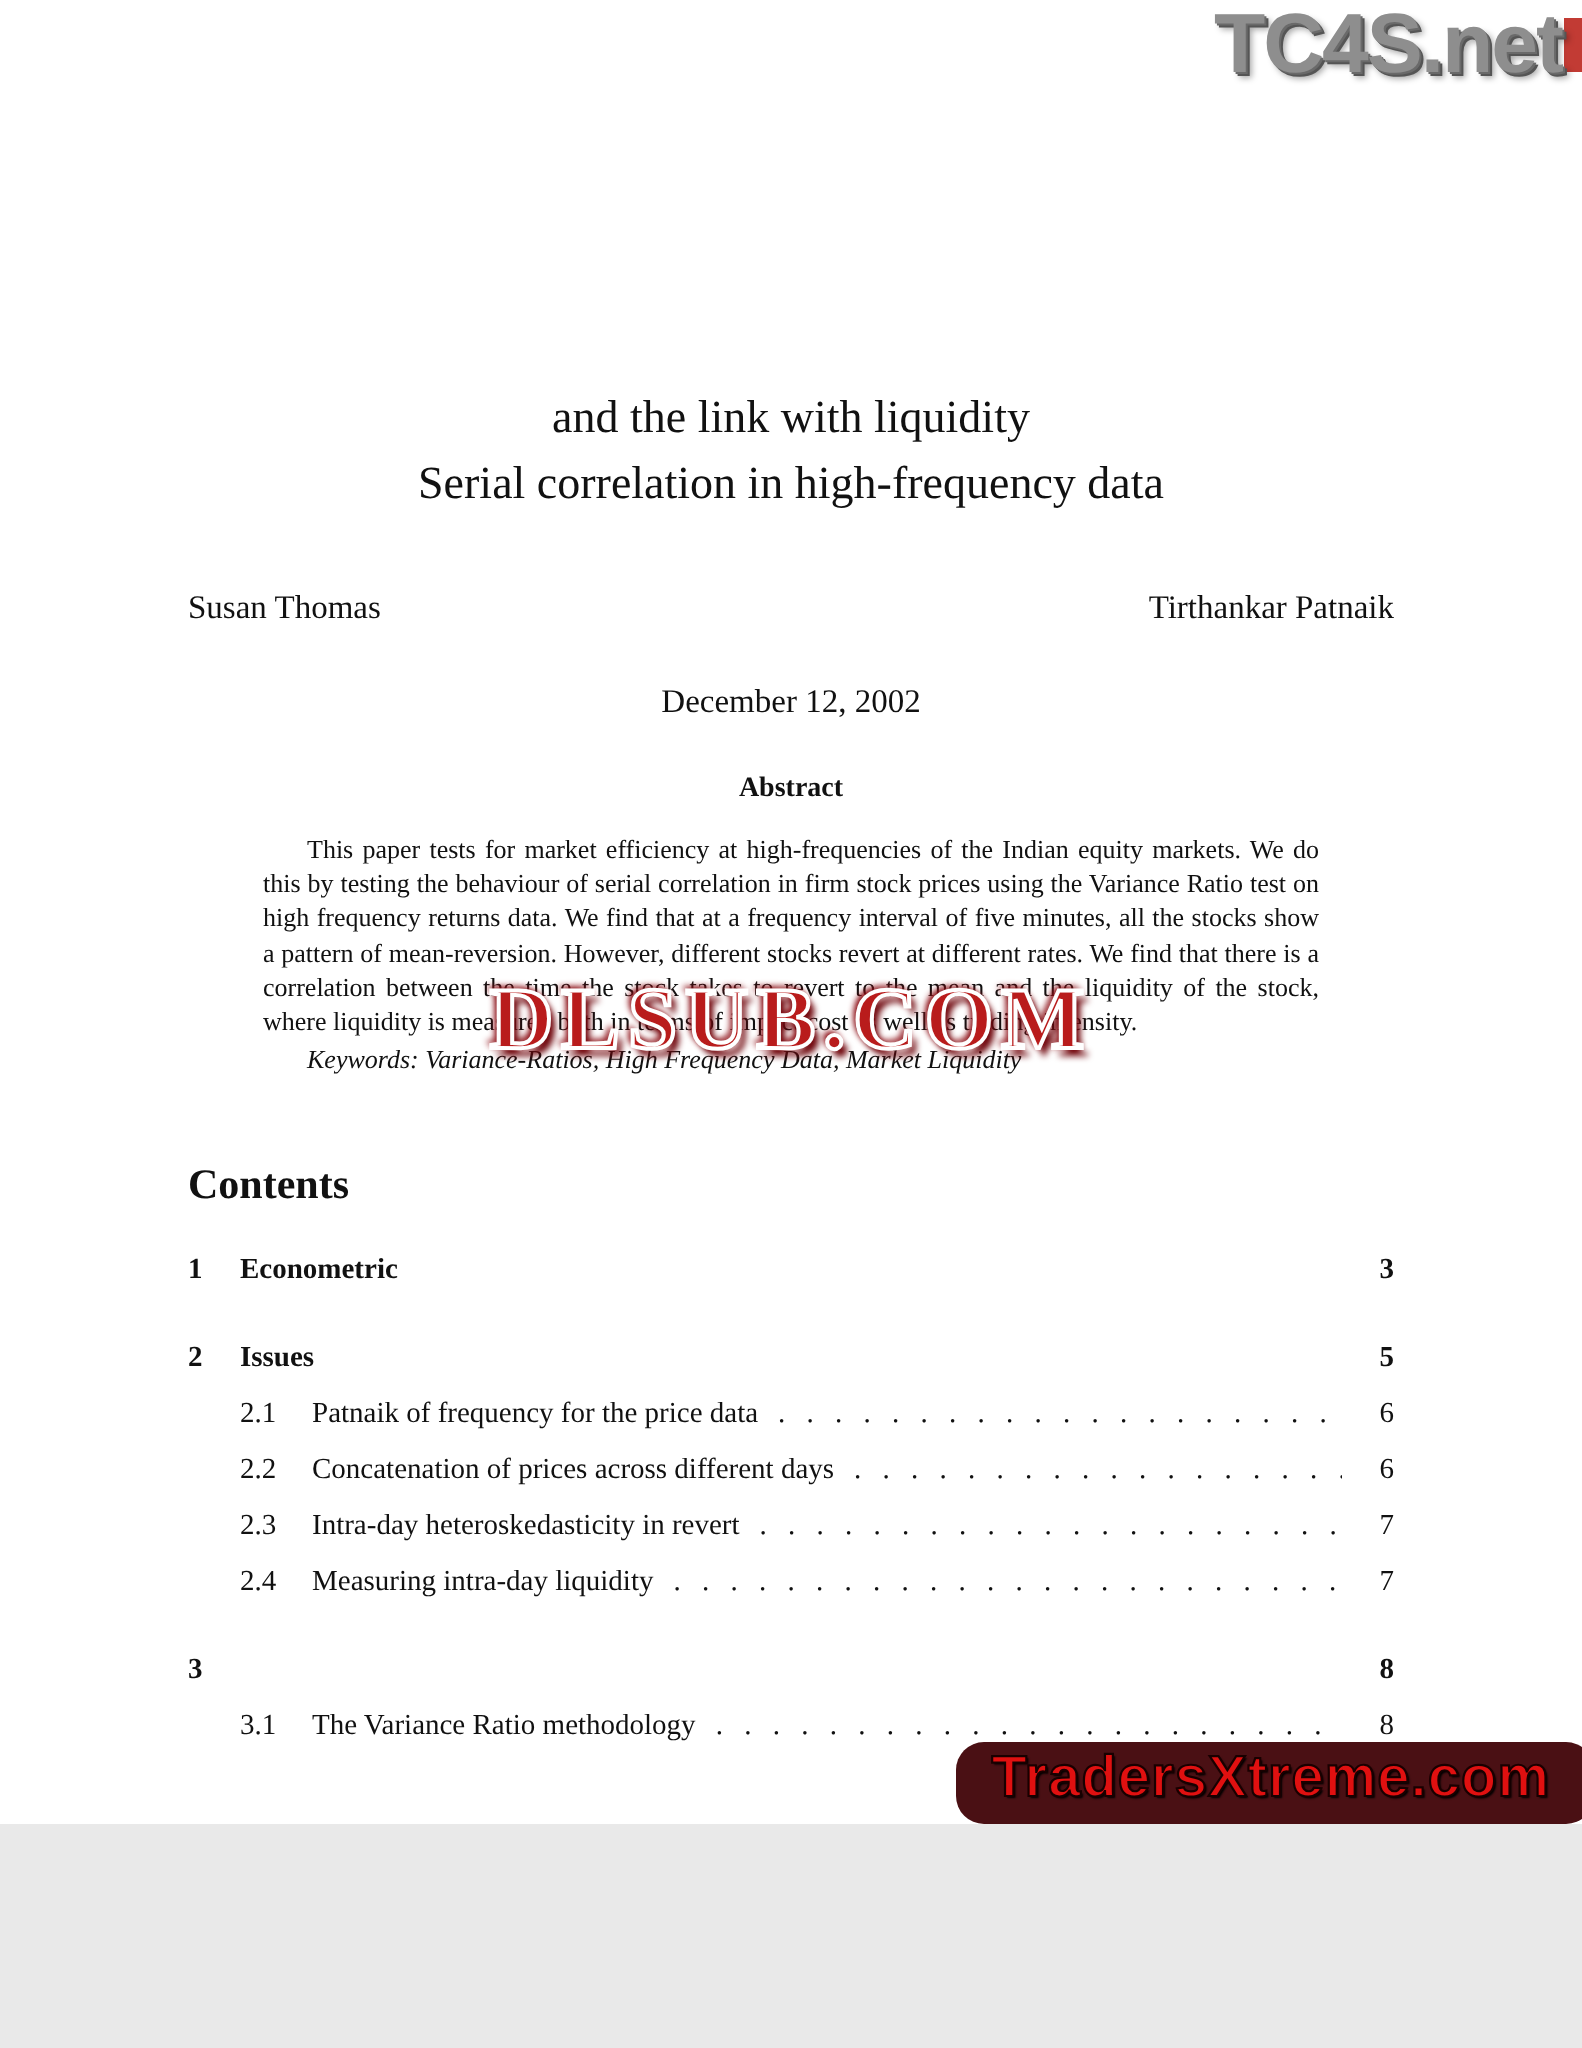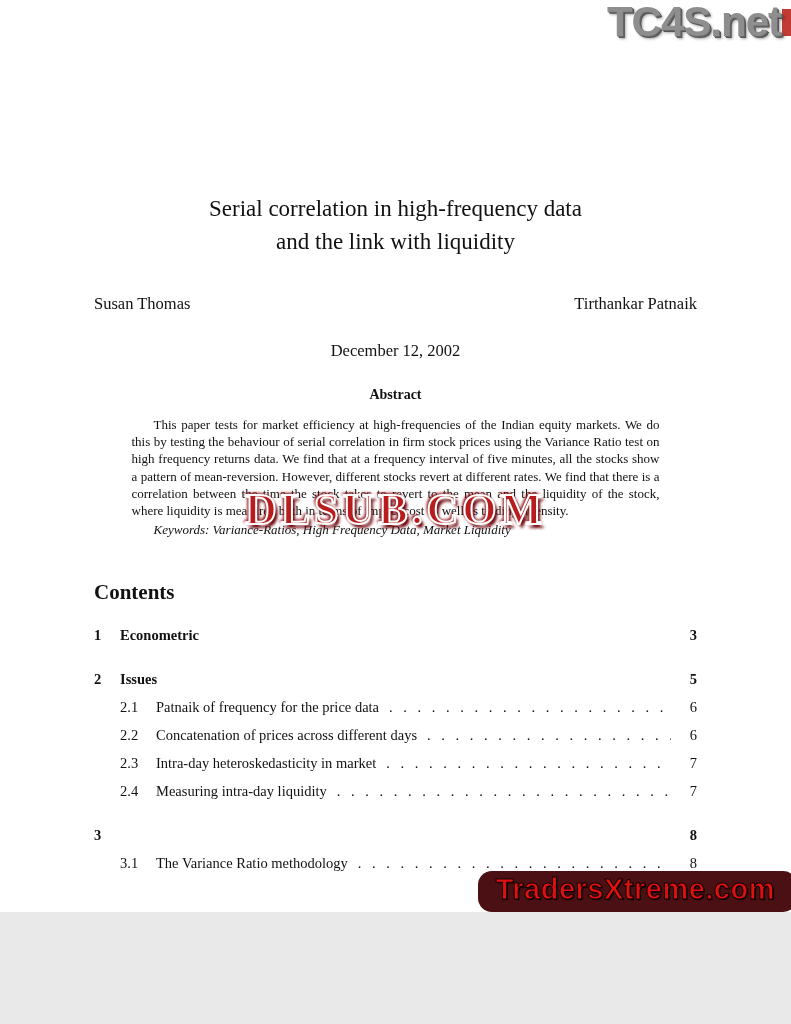--- a/index.html
+++ b/index.html
@@ -138,22 +138,22 @@
 <body>
 
 <div class="page">
 
   <div class="wm-top-accent"></div>
   <div class="wm-top">TC4S.net</div>
 
   <div class="content">
 
     <div class="title">
+      <div>and the link with liquidity</div>
       <div>Serial correlation in high-frequency data</div>
-      <div>and the link with liquidity</div>
     </div>
 
     <div class="authors">
       <span>Susan Thomas</span>
       <span>Tirthankar Patnaik</span>
     </div>
 
     <div class="date">December 12, 2002</div>
 
     <div class="abstract-heading">Abstract</div>
@@ -185,21 +185,21 @@
     <span class="toc-page">6</span>
   </div>
         <div class="toc-row level1">
     <span class="toc-num">2.2</span>
     <span class="toc-label">Concatenation of prices across different days</span>
     <span class="toc-leader">. . . . . . . . . . . . . . . . . . . . . . . . . . . . . . . . . . . . . . . . . . . . . . . . . . . . . . . . . . . . . . . . . . . . . . . . . . . . . . . . . . . . . . . . . . </span>
     <span class="toc-page">6</span>
   </div>
         <div class="toc-row level1">
     <span class="toc-num">2.3</span>
-    <span class="toc-label">Intra-day heteroskedasticity in market</span>
+    <span class="toc-label">Intra-day heteroskedasticity in revert</span>
     <span class="toc-leader">. . . . . . . . . . . . . . . . . . . . . . . . . . . . . . . . . . . . . . . . . . . . . . . . . . . . . . . . . . . . . . . . . . . . . . . . . . . . . . . . . . . . . . . . . . </span>
     <span class="toc-page">7</span>
   </div>
         <div class="toc-row level1">
     <span class="toc-num">2.4</span>
     <span class="toc-label">Measuring intra-day liquidity</span>
     <span class="toc-leader">. . . . . . . . . . . . . . . . . . . . . . . . . . . . . . . . . . . . . . . . . . . . . . . . . . . . . . . . . . . . . . . . . . . . . . . . . . . . . . . . . . . . . . . . . . </span>
     <span class="toc-page">7</span>
   </div>
         <div class="toc-row level0">

